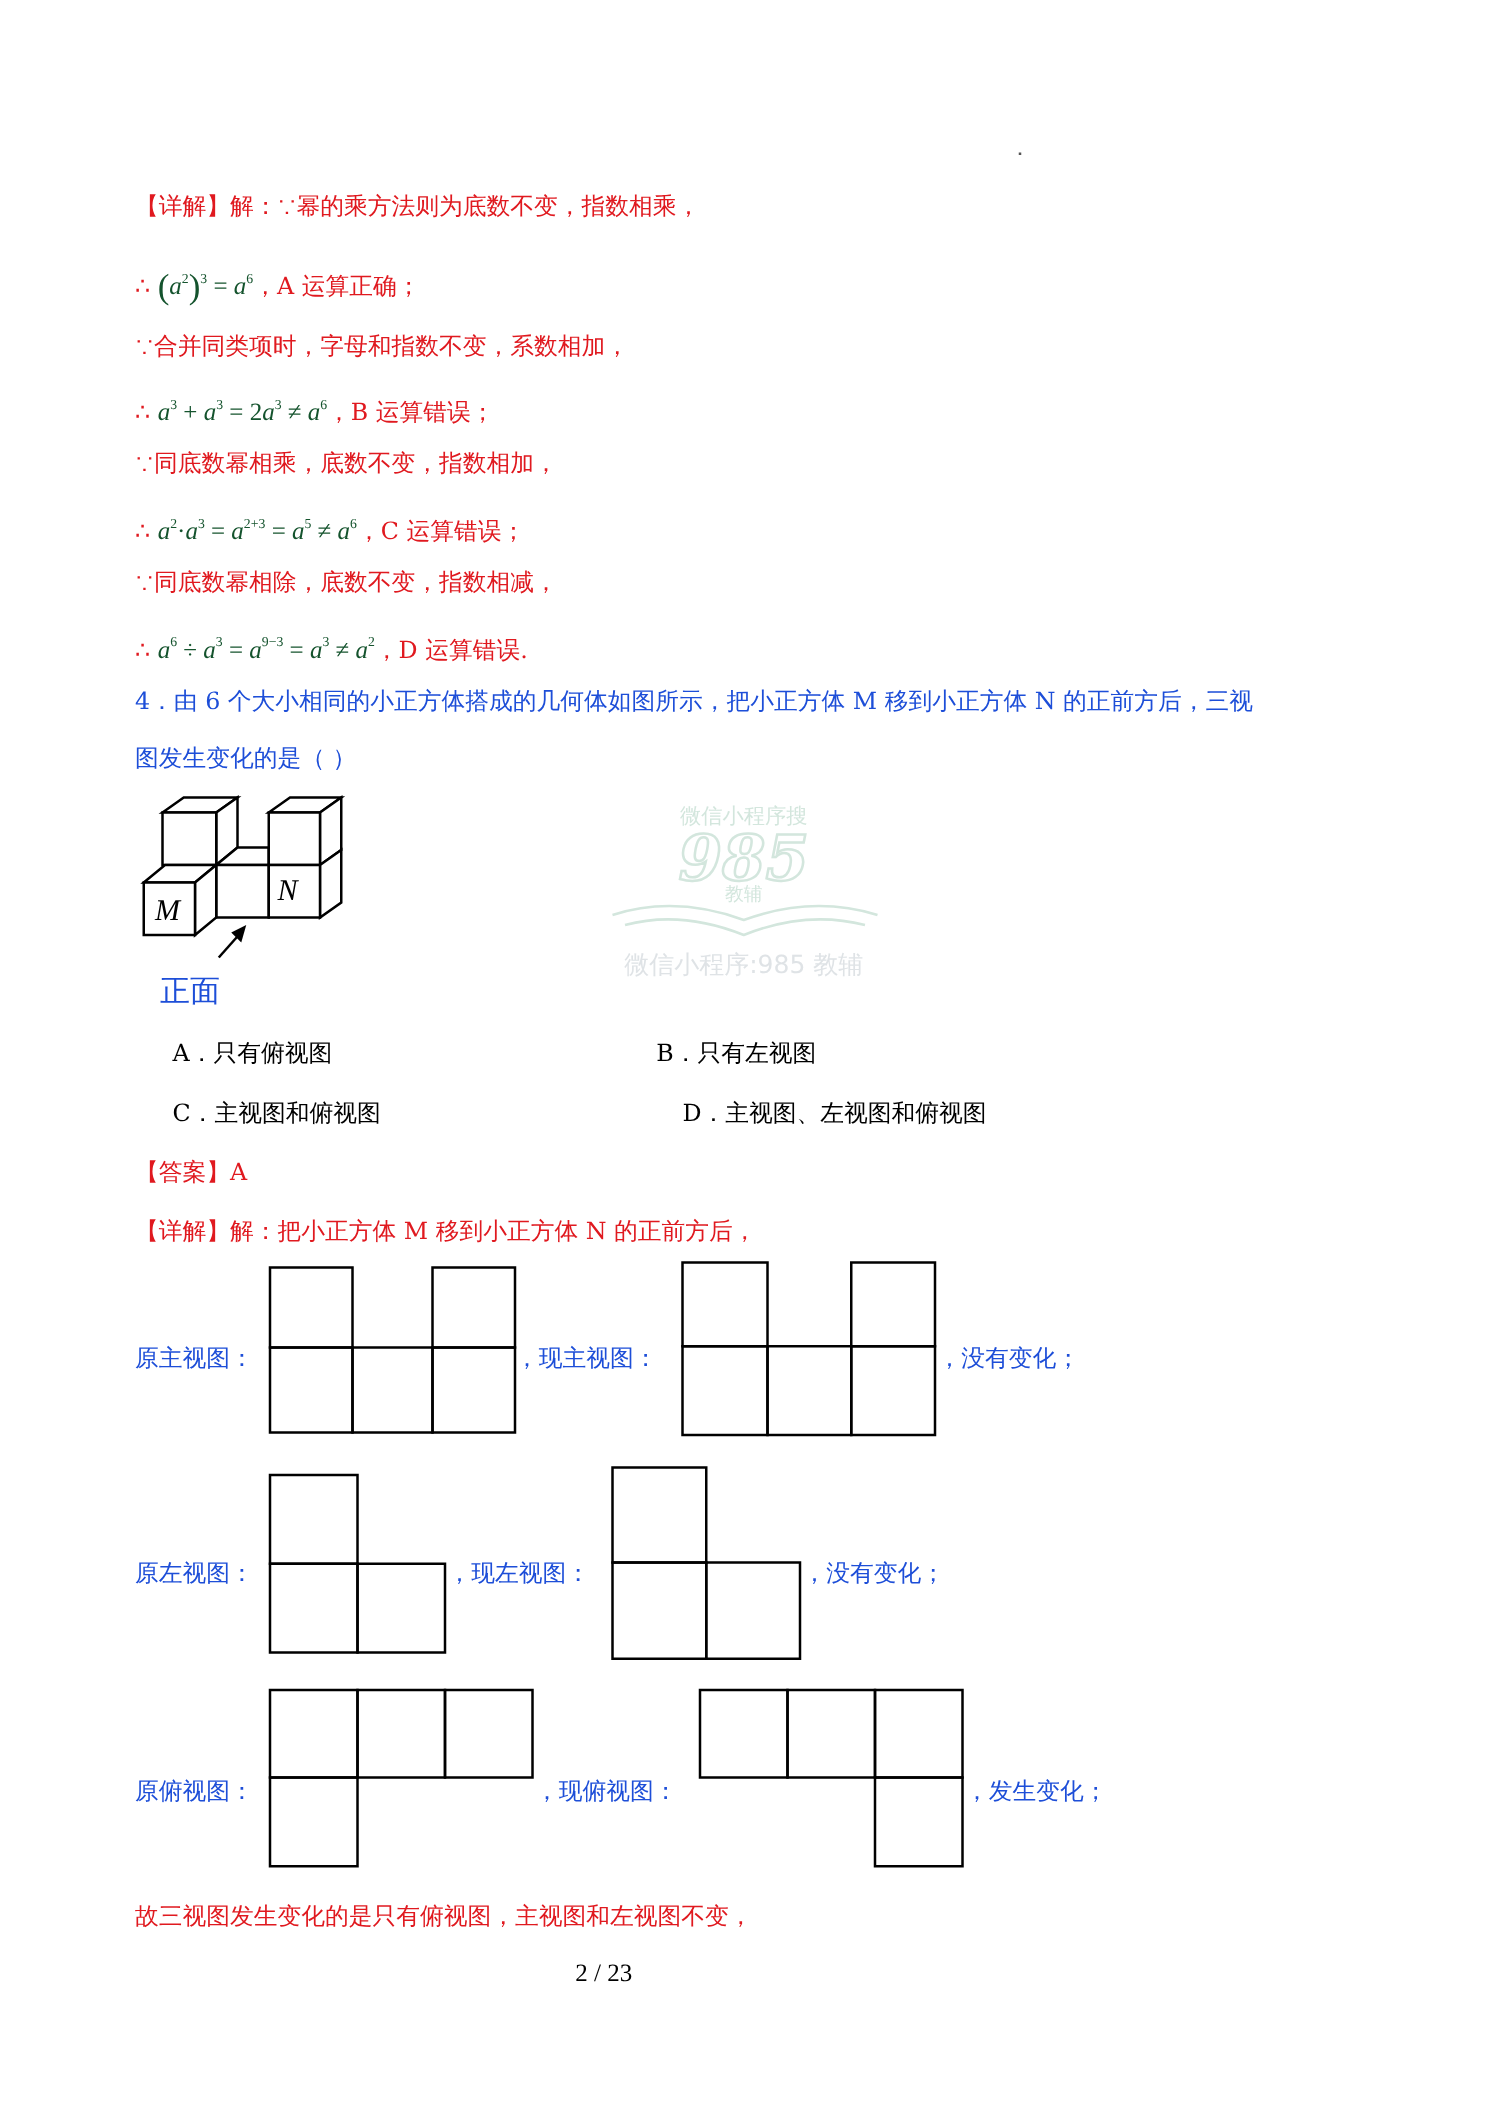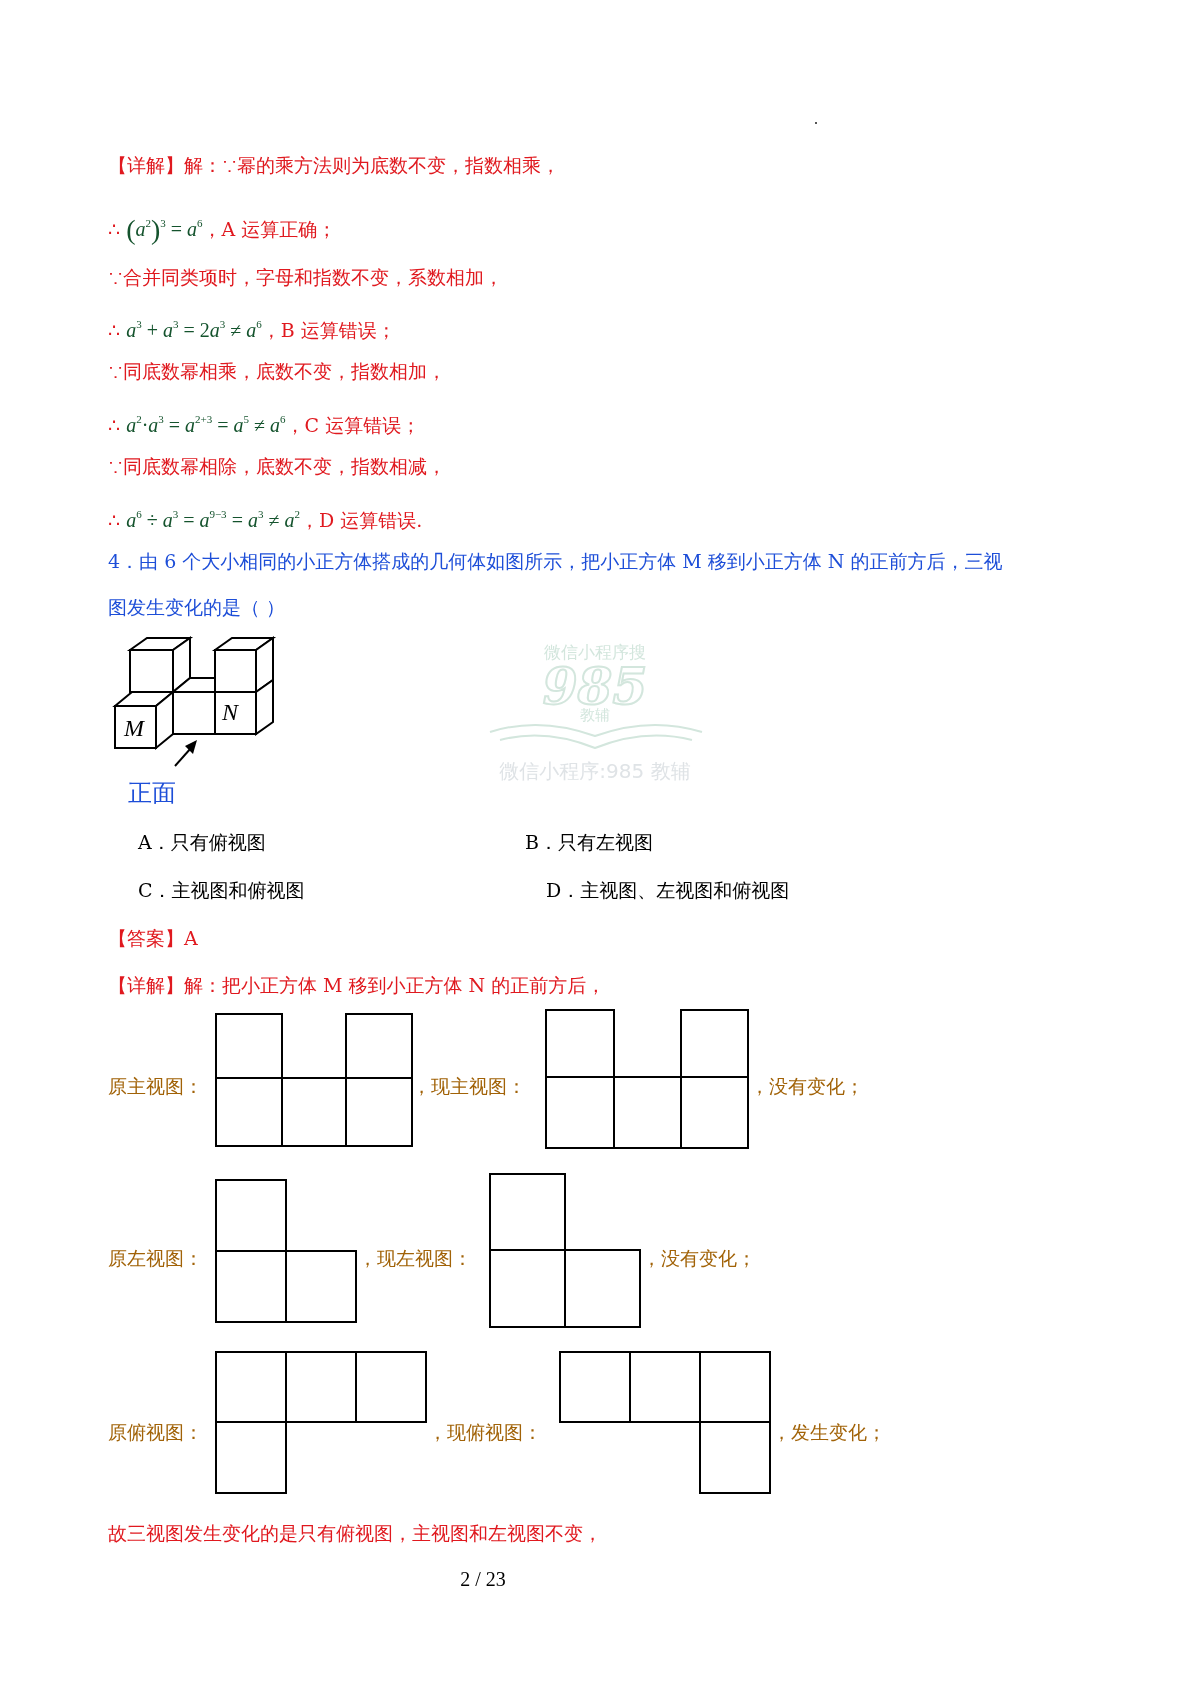--- a/index.html
+++ b/index.html
@@ -7,21 +7,21 @@
          font-family:"DejaVu Serif","Liberation Serif",serif; color:#000; }
   .line { position:absolute; left:108px; font-size:19px; white-space:nowrap; line-height:26px; }
   .red { color:#e0191f; }
   .blk { color:#1d4ed8; }
   .math { font-family:"Liberation Serif","DejaVu Serif",serif; font-style:italic; color:#14532d; font-size:20px; }
   .math .n { font-style:normal; }
   sup { font-size:11px; vertical-align:9px; font-style:normal; }
   .big-paren { font-size:28px; font-style:normal; vertical-align:-3px; }
   .opt { position:absolute; font-size:19px; color:#000; white-space:nowrap; }
   .grid-svg { position:absolute; }
-  .lbl { position:absolute; font-size:19px; color:#a16207; white-space:nowrap; }
+  .lbl { position:absolute; font-size:19px; color:#1d4ed8; white-space:nowrap; }
   .pagenum { position:absolute; left:0; width:966px; text-align:center; top:1568px;
              font-family:"Liberation Serif",serif; font-size:20px; color:#000; }
   .wm { position:absolute; left:480px; top:636px; width:230px; height:150px; }
   .dot { position:absolute; left:815px; top:122px; width:2px; height:2px; background:#555; }
 </style>
 </head>
 <body>
 
 <div class="dot"></div>
 

